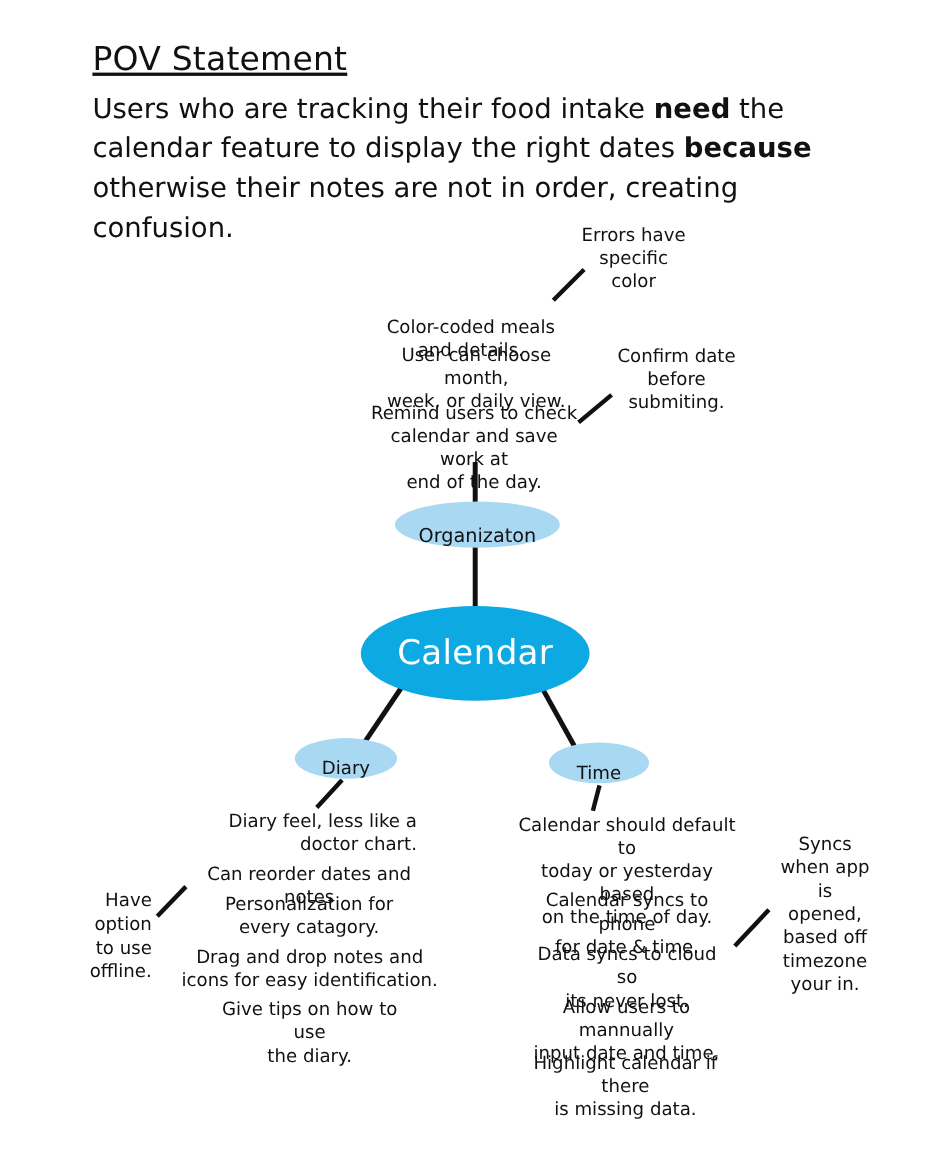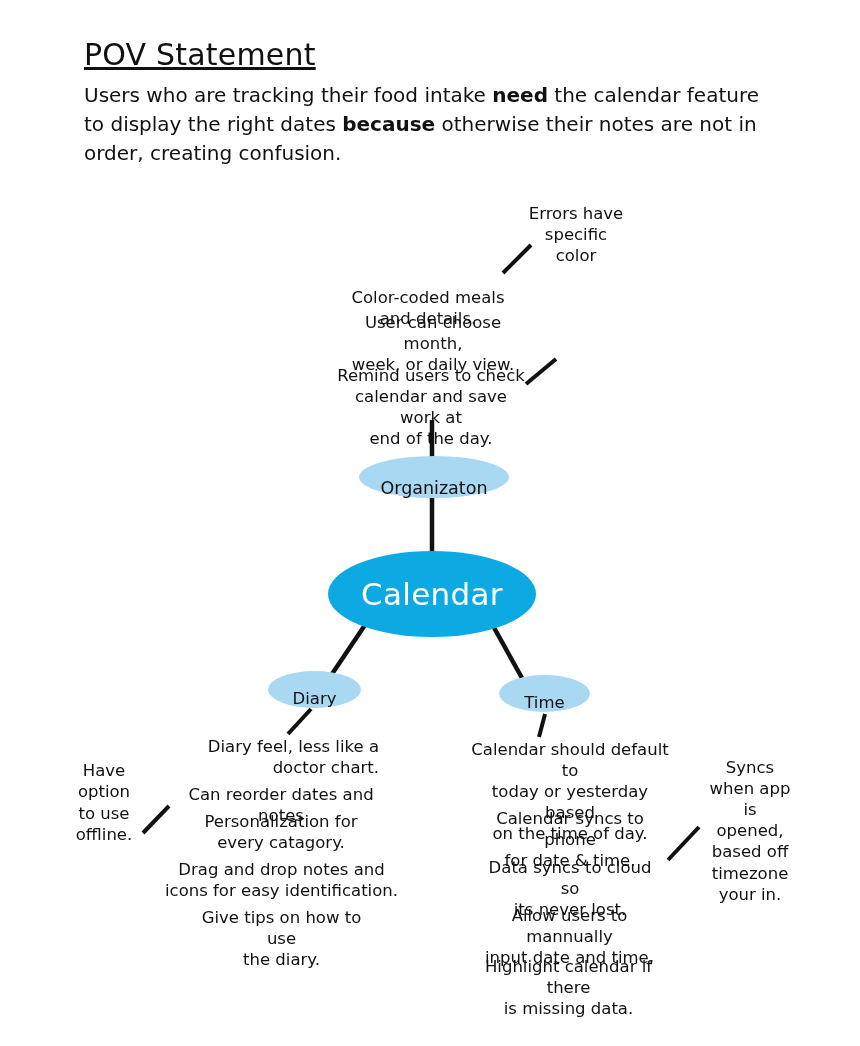--- a/index.html
+++ b/index.html
@@ -32,21 +32,21 @@
   .pov-title {
     font-size: 30px;
     font-weight: 400;
     line-height: 1.15;
     letter-spacing: 0.2px;
     margin: 0 0 8px 0;
     color: #111111;
     text-decoration: underline;
   }
   .pov-statement {
-    font-size: 20px;
+    font-size: 25px;
     line-height: 1.45;
     margin: 0;
     color: #111111;
     max-width: 690px;
   }
   .pov-statement b {
     font-weight: 700;
   }
 
   
@@ -147,20 +147,22 @@
 
     <div class="note" style="left:528px; top:203px; width:96px;">Errors have
 specific color</div>
 
     <div class="note" style="left:350px; top:260px; width:156px;margin-top:27px;">Color-coded meals
 and details.</div>
 
     <div class="note" style="left:338px; top:312px; width:190px;">User can choose month,
 week, or daily view.</div>
 
+    <div class="note" style="left:539px; top:313px; width:152px;">Confirm date before
+submiting.</div>
 
     <div class="note" style="left:333px; top:365px; width:196px;">Remind users to check
 calendar and save work at
 end of the day.</div>
 
     <div class="node node-branch node-organizaton" style="left:359px; top:456px; width:150px; height:42px;">
       <span>Organizaton</span>
     </div>
 
     <div class="node node-root" style="left:328px; top:551px; width:208px; height:86px;">
@@ -182,21 +184,21 @@
 
     <div class="note" style="left:190px; top:811px; width:182px;">Personalization for
 every catagory.</div>
 
     <div class="note" style="left:162px; top:859px; width:239px;">Drag and drop notes and
 icons for easy identification.</div>
 
     <div class="note" style="left:186px; top:907px; width:191px;">Give tips on how to use
 the diary.</div>
 
-    <div class="note n-left-offline" style="left:70px; top:760px; width:68px;">Have
+    <div class="note n-left-offline" style="left:70px; top:808px; width:68px;text-align:right;">Have
 option
 to use
 offline.</div>
 
     <div class="note" style="left:466px; top:739px; width:208px;">Calendar should default to
 today or yesterday based
 on the time of day.</div>
 
     <div class="note" style="left:471px; top:808px; width:198px;">Calendar syncs to phone
 for date &amp; time.</div>

